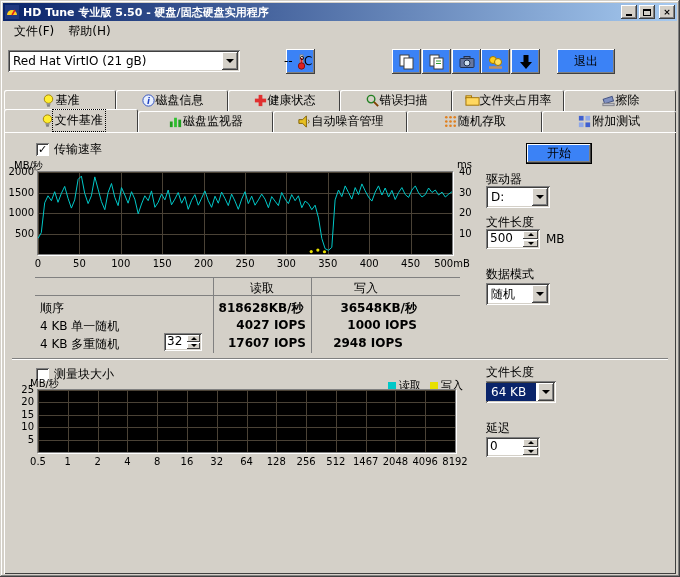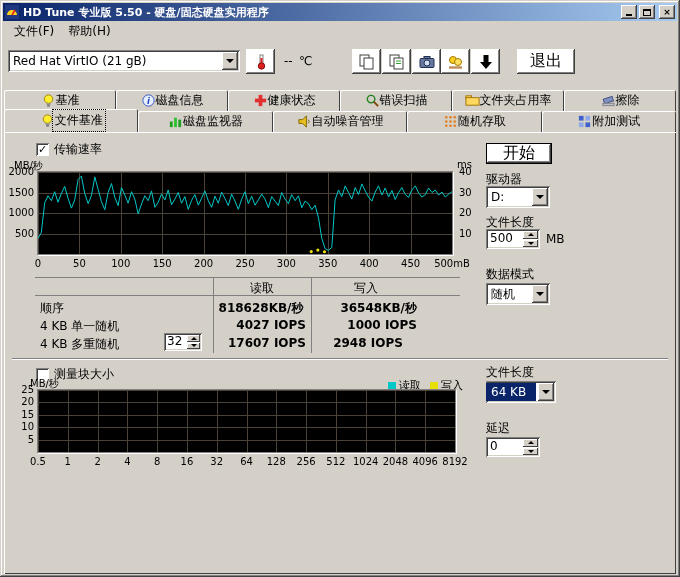--- a/index.html
+++ b/index.html
@@ -35,24 +35,24 @@
   }
   .combo .combo-text { flex: 1; padding: 2px 5px; white-space: nowrap; overflow: hidden; }
   .combo .combo-arrow {
     width: 16px; height: 18px; margin: 2px; background: #d4d0c8;
     box-shadow: inset -1px -1px 0 #404040, inset 1px 1px 0 #fff, inset -2px -2px 0 #808080;
     display: flex; align-items: center; justify-content: center;
   }
   .arrow-down-glyph { width: 0; height: 0; border-left: 4px solid transparent;
     border-right: 4px solid transparent; border-top: 4px solid #000; }
   .btn3d {
-    background: #ffffff; border: none;
+    background: #3b82f6; border: none;
     box-shadow: inset -1px -1px 0 #404040, inset 1px 1px 0 #fff, inset -2px -2px 0 #808080;
     display: flex; align-items: center; justify-content: center;
-    font-family: "DejaVu Sans", sans-serif; font-size: 16px; cursor: default;
+    font-family: "DejaVu Sans", sans-serif; font-size: 12px; cursor: default; margin-left: 40px;
   }
   .toolbtn { position: absolute; width: 29px; height: 25px; top: 7px; }
   .default-btn { border: 1px solid #000; }
   .tabs-row { position: absolute; left: 4px; right: 4px; display: flex; }
   .tab {
     flex: 1; height: 21px; display: flex; align-items: center; justify-content: center;
     background: #d4d0c8; border-radius: 2px 2px 0 0;
     box-shadow: inset 1px 1px 0 #fff, inset -1px 0 0 #404040; position: relative;
   }
   .tab.active { z-index: 3; height: 23px; margin-top: -2px; box-shadow: inset 1px 1px 0 #fff, inset -1px 0 0 #404040; }
@@ -474,21 +474,21 @@
         <div class="xtick" style="left: 9.78571px; top: 0px;">1</div>
         <div class="xtick" style="left: 39.5714px; top: 0px;">2</div>
         <div class="xtick" style="left: 69.3571px; top: 0px;">4</div>
         <div class="xtick" style="left: 99.1429px; top: 0px;">8</div>
         <div class="xtick" style="left: 128.929px; top: 0px;">16</div>
         <div class="xtick" style="left: 158.714px; top: 0px;">32</div>
         <div class="xtick" style="left: 188.5px; top: 0px;">64</div>
         <div class="xtick" style="left: 218.286px; top: 0px;">128</div>
         <div class="xtick" style="left: 248.071px; top: 0px;">256</div>
         <div class="xtick" style="left: 277.857px; top: 0px;">512</div>
-        <div class="xtick" style="left: 307.643px; top: 0px;">1024</div>
+        <div class="xtick" style="left: 307.643px; top: 0px;">1467</div>
         <div class="xtick" style="left: 337.429px; top: 0px;">2048</div>
         <div class="xtick" style="left: 367.214px; top: 0px;">4096</div>
         <div class="xtick" style="left: 397px; top: 0px;">8192</div>
       </div>
 
     <div class="side-label" style="left:482px; top:232px;">文件长度</div>
     <div class="combo selected" style="left:482px; top:249px; width:70px;">
       <span class="combo-text">64 KB</span>
       <span class="combo-arrow">
           <span class="arrow-down-glyph"></span>

